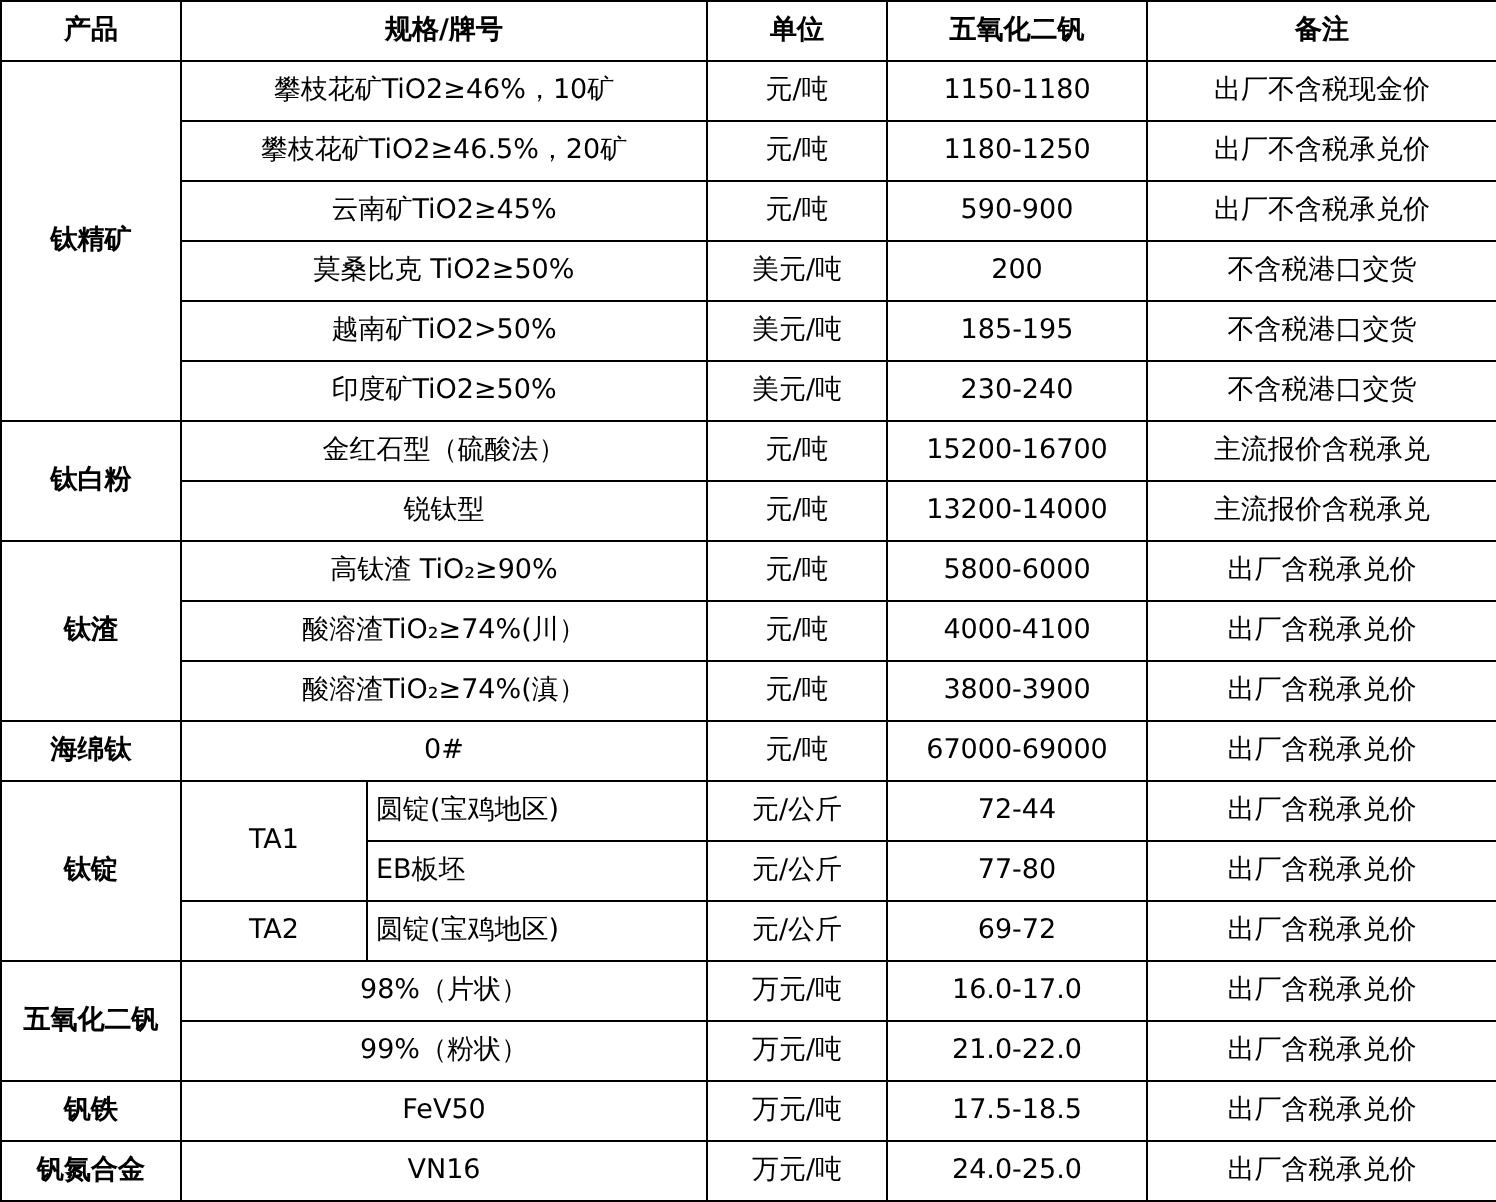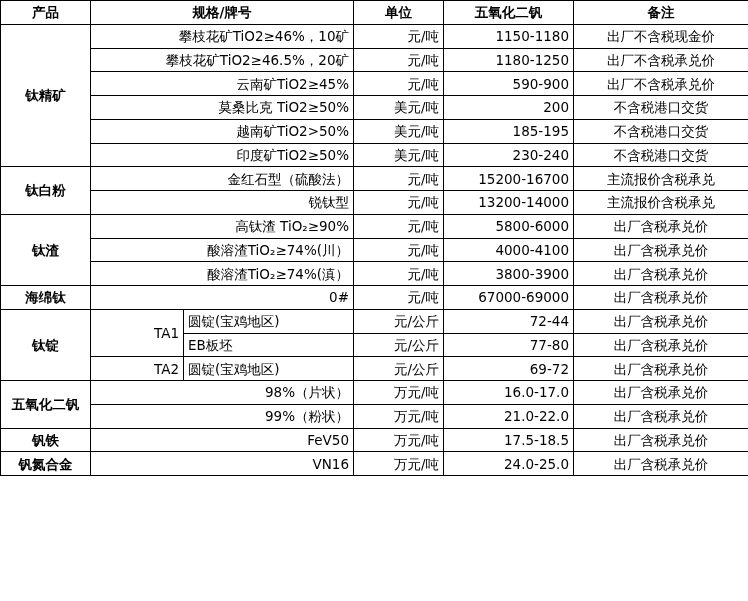--- a/index.html
+++ b/index.html
@@ -11,21 +11,21 @@
     width: 748px;
     height: 601px;
     font-family: "DejaVu Sans", "Liberation Sans", sans-serif;
     color: #000000;
     overflow: hidden;
   }
   table.price-table {
     border-collapse: collapse;
     table-layout: fixed;
     width: 748px;
-    height: 476px;
+    height: 601px;
   }
   table.price-table td {
     border: 1px solid #000000;
     font-size: 13.5px;
     line-height: 1.2;
     padding: 2px 4px;
     vertical-align: middle;
     white-space: nowrap;
     overflow: hidden;
   }
@@ -42,21 +42,21 @@
     font-weight: bold;
     font-size: 15px;
   }
   .prod {
     text-align: center;
     font-weight: bold;
     font-size: 15px;
     margin-top: 34px;
   }
   .ctr { text-align: center; }
-  .lft { text-align: right; padding-left: 6px; margin-left: 20px; }
+  .lft { text-align: center; padding-left: 6px; margin-left: 20px; }
   .spec-center { text-align: left; }
 </style>
 </head>
 <body>
 
 <table class="price-table">
   <colgroup>
     <col class="c-product">
     <col class="c-spec1">
     <col class="c-spec2">

